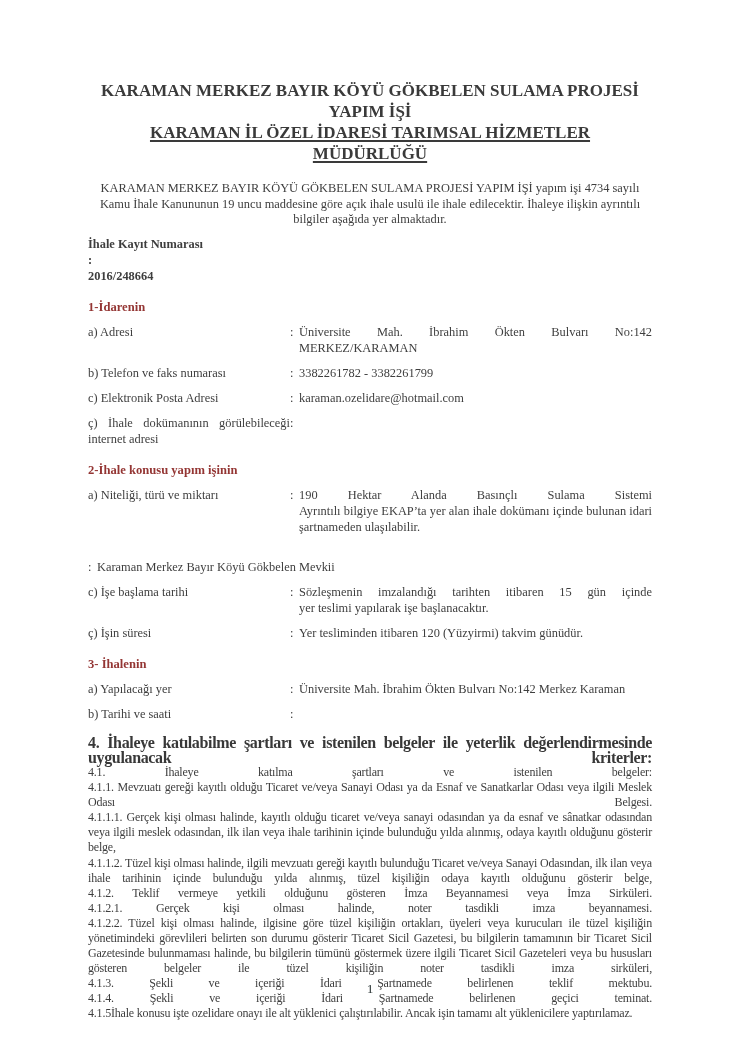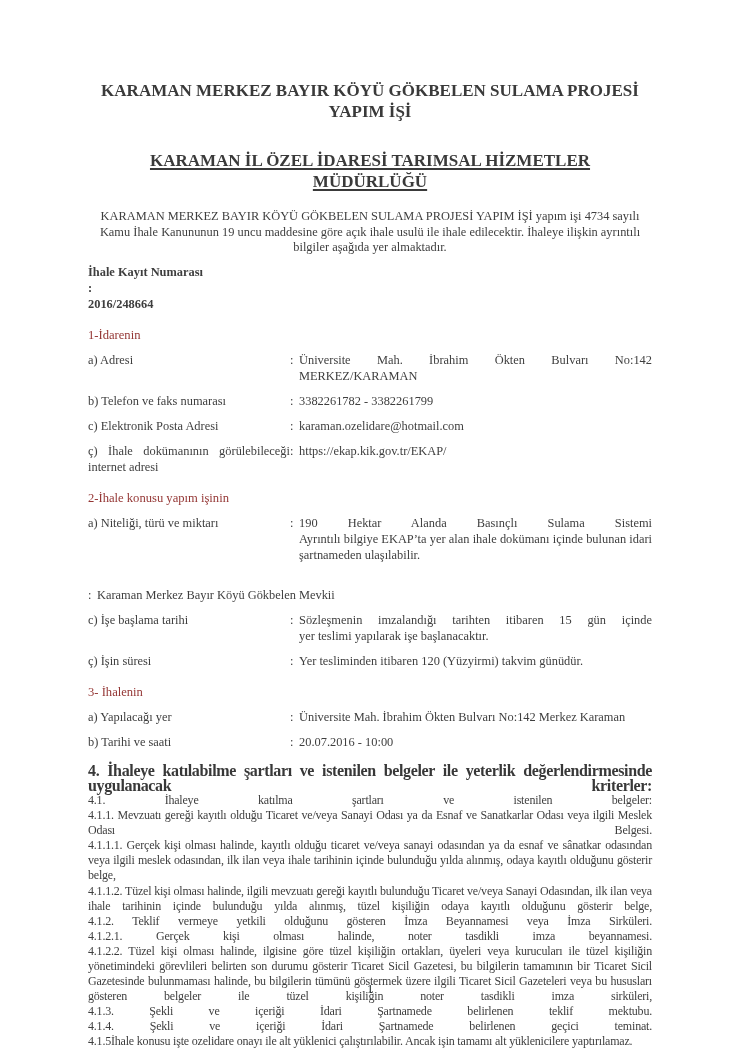--- a/index.html
+++ b/index.html
@@ -18,21 +18,20 @@
   }
   .doc-title, .doc-subtitle {
     font-size: 17px; font-weight: bold;
     text-align: center; line-height: 21px;
     color: #3a3a3a;
   }
   .doc-subtitle {
     text-decoration: underline;
     text-decoration-thickness: 2px;
     text-underline-offset: 2px;
-    margin-top: 28px;
   }
   .intro {
     margin-top: 17px;
     font-size: 12.4px; line-height: 15.6px;
     text-align: center;
   }
   .row {
     display: flex; align-items: flex-start;
     margin-top: 9px;
     font-size: 12.4px; line-height: 16px;
@@ -40,21 +39,21 @@
   .row .label { width: 202px; flex: none; }
   .row .label.just { text-align: justify; }
   .row .colon { width: 9px; flex: none; }
   .row .value { flex: 1; min-width: 0; }
   .vl.full { text-align: justify; text-align-last: justify; }
   .vl.just { text-align: justify; }
   .row.boldrow { font-weight: bold; margin-top: 8px; flex-direction: column; }
   .row.mb-extra { margin-bottom: 24px; }
   .sechead {
     color: var(--accent, #943634);
-    font-weight: normal;
+    font-weight: bold;
     font-size: 12.6px; line-height: 16px;
     margin-top: 15px;
   }
   .sec4 {
     margin-top: 13px;
     font-size: 12px; line-height: 15.1px;
     letter-spacing: -0.2px;
   }
   .s4 { text-align: justify; }
   .s4.full { text-align-last: justify; }
@@ -114,23 +113,20 @@
     <div class="label">c) Elektronik Posta Adresi</div>
     <div class="colon">:</div>
     <div class="value">
       <div class="vl">karaman.ozelidare@hotmail.com</div>
     </div>
   </div>
 
   <div class="row">
     <div class="label just">ç) İhale dokümanının görülebileceği internet adresi</div>
     <div class="colon">:</div>
-    <div class="value">
-      <div class="vl">https://ekap.kik.gov.tr/EKAP/</div>
-    </div>
   </div>
 
   <h2 class="sechead">2-İhale konusu yapım işinin</h2>
 
   <div class="row mb-extra">
     <div class="label">a) Niteliği, türü ve miktarı</div>
     <div class="colon">:</div>
     <div class="value">
       <div class="vl full">190 Hektar Alanda Basınçlı Sulama Sistemi</div>
       <div class="vl just">Ayrıntılı bilgiye EKAP’ta yer alan ihale dokümanı içinde bulunan idari şartnameden ulaşılabilir.</div>
@@ -167,23 +163,20 @@
     <div class="label">a) Yapılacağı yer</div>
     <div class="colon">:</div>
     <div class="value">
       <div class="vl">Üniversite Mah. İbrahim Ökten Bulvarı No:142 Merkez Karaman</div>
     </div>
   </div>
 
   <div class="row">
     <div class="label">b) Tarihi ve saati</div>
     <div class="colon">:</div>
-    <div class="value">
-      <div class="vl">20.07.2016 - 10:00</div>
-    </div>
   </div>
 
   <div class="sec4">
     <div class="s4 full b">4. İhaleye katılabilme şartları ve istenilen belgeler ile yeterlik değerlendirmesinde uygulanacak kriterler:</div>
     <div class="s4 full">4.1. İhaleye katılma şartları ve istenilen belgeler:</div>
     <div class="s4 full">4.1.1. Mevzuatı gereği kayıtlı olduğu Ticaret ve/veya Sanayi Odası ya da Esnaf ve Sanatkarlar Odası veya ilgili Meslek Odası Belgesi.</div>
     <div class="s4 full">4.1.1.1. Gerçek kişi olması halinde, kayıtlı olduğu ticaret ve/veya sanayi odasından ya da esnaf ve sânatkar odasından veya ilgili meslek odasından, ilk ilan veya ihale tarihinin içinde bulunduğu yılda alınmış, odaya kayıtlı olduğunu gösterir belge,</div>
     <div class="s4 full">4.1.1.2. Tüzel kişi olması halinde, ilgili mevzuatı gereği kayıtlı bulunduğu Ticaret ve/veya Sanayi Odasından, ilk ilan veya ihale tarihinin içinde bulunduğu yılda alınmış, tüzel kişiliğin odaya kayıtlı olduğunu gösterir belge,</div>
     <div class="s4 full">4.1.2. Teklif vermeye yetkili olduğunu gösteren İmza Beyannamesi veya İmza Sirküleri.</div>
     <div class="s4 full">4.1.2.1. Gerçek kişi olması halinde, noter tasdikli imza beyannamesi.</div>

